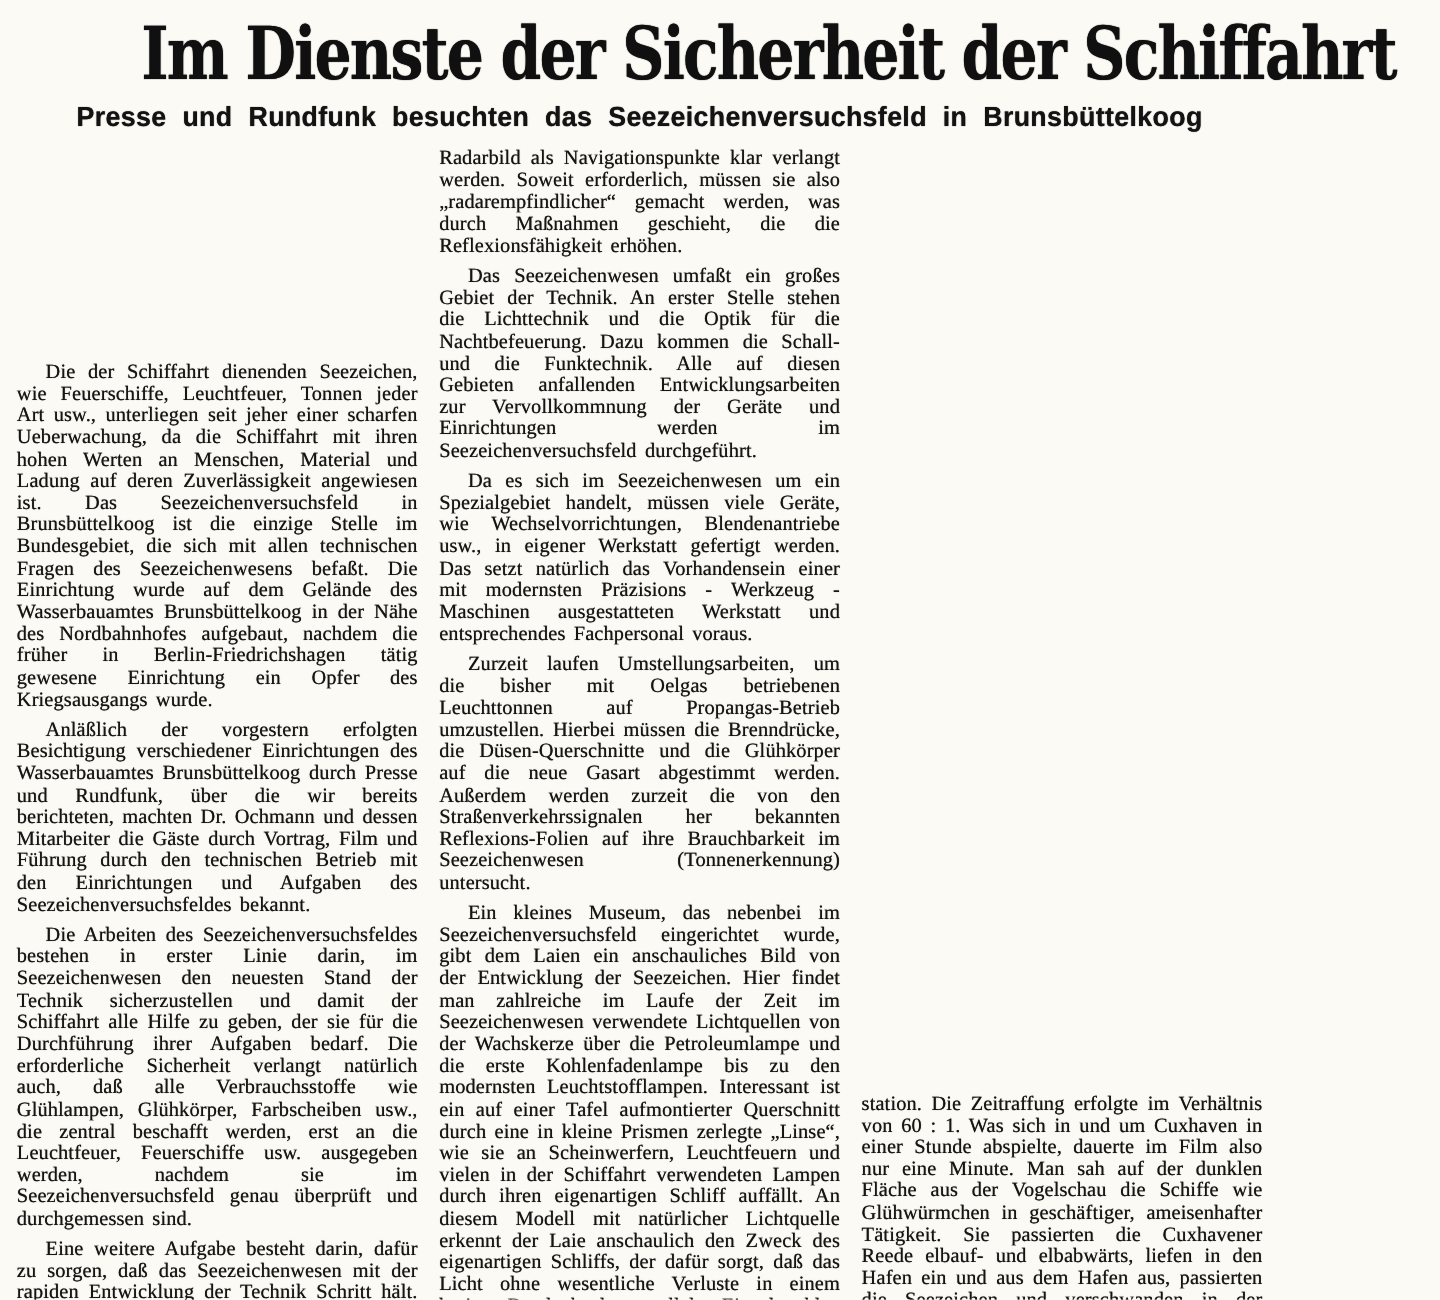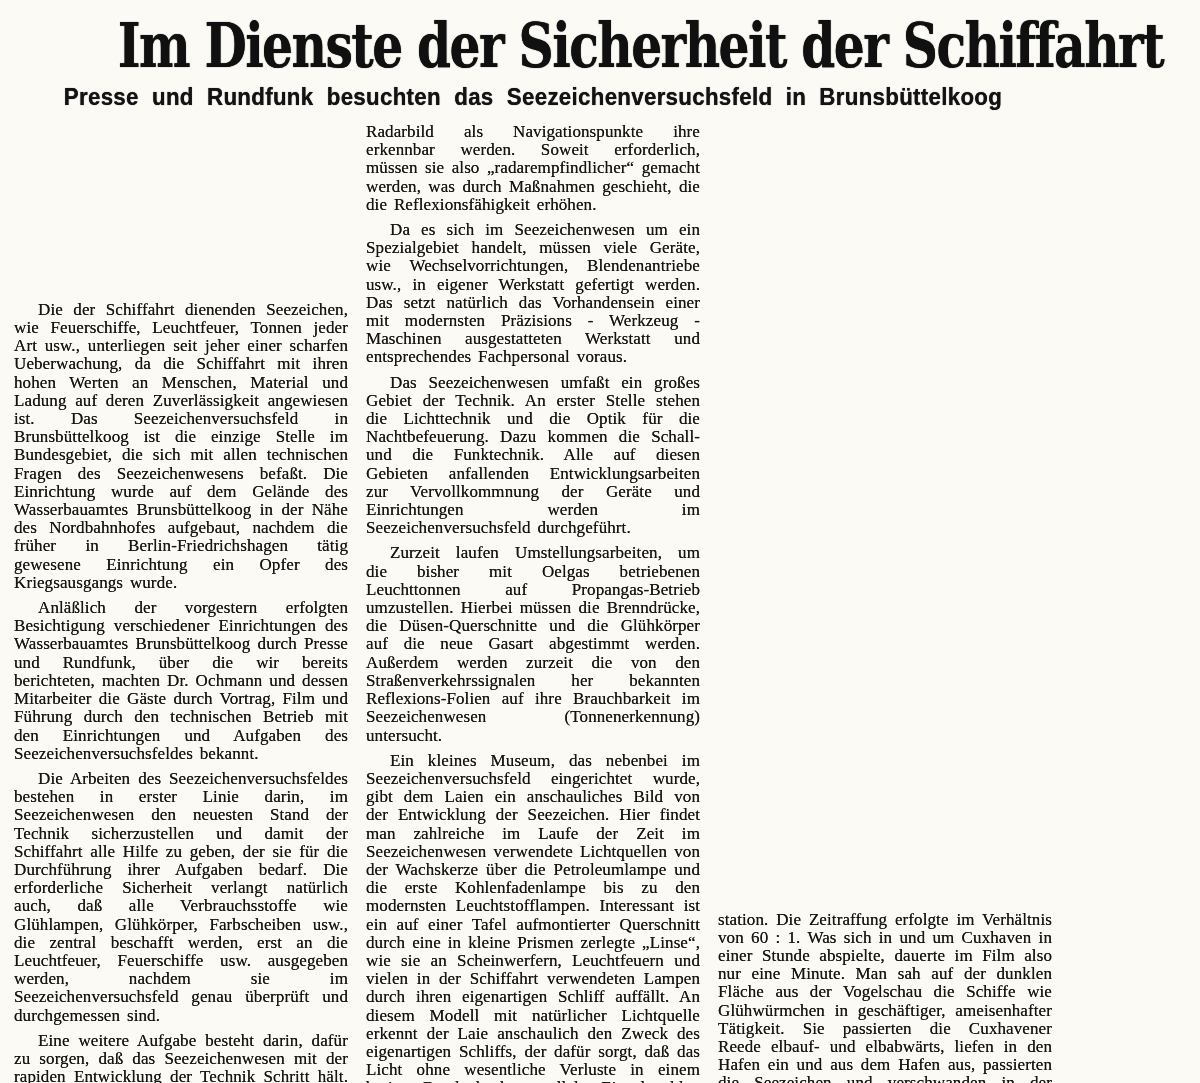--- a/index.html
+++ b/index.html
@@ -102,23 +102,23 @@
   <div class="columns">
 
     <div class="col">
       <p class="para">Die der Schiffahrt dienenden Seezeichen, wie Feuerschiffe, Leuchtfeuer, Tonnen jeder Art usw., unterliegen seit jeher einer scharfen Ueberwachung, da die Schiffahrt mit ihren hohen Werten an Menschen, Material und Ladung auf deren Zuverlässigkeit angewiesen ist. Das Seezeichenversuchsfeld in Brunsbüttelkoog ist die einzige Stelle im Bundesgebiet, die sich mit allen technischen Fragen des Seezeichenwesens befaßt. Die Einrichtung wurde auf dem Gelände des Wasserbauamtes Brunsbüttelkoog in der Nähe des Nordbahnhofes aufgebaut, nachdem die früher in Berlin-Friedrichshagen tätig gewesene Einrichtung ein Opfer des Kriegsausgangs wurde.</p>
       <p class="para">Anläßlich der vorgestern erfolgten Besichtigung verschiedener Einrichtungen des Wasserbauamtes Brunsbüttelkoog durch Presse und Rundfunk, über die wir bereits berichteten, machten Dr. Ochmann und dessen Mitarbeiter die Gäste durch Vortrag, Film und Führung durch den technischen Betrieb mit den Einrichtungen und Aufgaben des Seezeichenversuchsfeldes bekannt.</p>
       <p class="para">Die Arbeiten des Seezeichenversuchsfeldes bestehen in erster Linie darin, im Seezeichenwesen den neuesten Stand der Technik sicherzustellen und damit der Schiffahrt alle Hilfe zu geben, der sie für die Durchführung ihrer Aufgaben bedarf. Die erforderliche Sicherheit verlangt natürlich auch, daß alle Verbrauchsstoffe wie Glühlampen, Glühkörper, Farbscheiben usw., die zentral beschafft werden, erst an die Leuchtfeuer, Feuerschiffe usw. ausgegeben werden, nachdem sie im Seezeichenversuchsfeld genau überprüft und durchgemessen sind.</p>
       <p class="para">Eine weitere Aufgabe besteht darin, dafür zu sorgen, daß das Seezeichenwesen mit der rapiden Entwicklung der Technik Schritt hält. So werden beispielsweise die neueren Entwicklungen auf funktechnischem Gebiet wie die Radar-Technik für die Schiffahrt nutzbar gemacht. Der Radar-Einsatz wiederum erfordert, daß die Seezeichen auf dem</p>
     </div>
 
     <div class="col">
-      <p class="para cont">Radarbild als Navigationspunkte ihre erkennbar werden. Soweit erforderlich, müssen sie also „radarempfindlicher“ gemacht werden, was durch Maßnahmen geschieht, die die Reflexionsfähigkeit erhöhen.</p>
+      <p class="para cont">Radarbild als Navigationspunkte klar verlangt werden. Soweit erforderlich, müssen sie also „radarempfindlicher“ gemacht werden, was durch Maßnahmen geschieht, die die Reflexionsfähigkeit erhöhen.</p>
+      <p class="para">Das Seezeichenwesen umfaßt ein großes Gebiet der Technik. An erster Stelle stehen die Lichttechnik und die Optik für die Nachtbefeuerung. Dazu kommen die Schall- und die Funktechnik. Alle auf diesen Gebieten anfallenden Entwicklungsarbeiten zur Vervollkommnung der Geräte und Einrichtungen werden im Seezeichenversuchsfeld durchgeführt.</p>
       <p class="para">Da es sich im Seezeichenwesen um ein Spezialgebiet handelt, müssen viele Geräte, wie Wechselvorrichtungen, Blendenantriebe usw., in eigener Werkstatt gefertigt werden. Das setzt natürlich das Vorhandensein einer mit modernsten Präzisions - Werkzeug - Maschinen ausgestatteten Werkstatt und entsprechendes Fachpersonal voraus.</p>
-      <p class="para">Das Seezeichenwesen umfaßt ein großes Gebiet der Technik. An erster Stelle stehen die Lichttechnik und die Optik für die Nachtbefeuerung. Dazu kommen die Schall- und die Funktechnik. Alle auf diesen Gebieten anfallenden Entwicklungsarbeiten zur Vervollkommnung der Geräte und Einrichtungen werden im Seezeichenversuchsfeld durchgeführt.</p>
       <p class="para">Zurzeit laufen Umstellungsarbeiten, um die bisher mit Oelgas betriebenen Leuchttonnen auf Propangas-Betrieb umzustellen. Hierbei müssen die Brenndrücke, die Düsen-Querschnitte und die Glühkörper auf die neue Gasart abgestimmt werden. Außerdem werden zurzeit die von den Straßenverkehrssignalen her bekannten Reflexions-Folien auf ihre Brauchbarkeit im Seezeichenwesen (Tonnenerkennung) untersucht.</p>
       <p class="para">Ein kleines Museum, das nebenbei im Seezeichenversuchsfeld eingerichtet wurde, gibt dem Laien ein anschauliches Bild von der Entwicklung der Seezeichen. Hier findet man zahlreiche im Laufe der Zeit im Seezeichenwesen verwendete Lichtquellen von der Wachskerze über die Petroleumlampe und die erste Kohlenfadenlampe bis zu den modernsten Leuchtstofflampen. Interessant ist ein auf einer Tafel aufmontierter Querschnitt durch eine in kleine Prismen zerlegte „Linse“, wie sie an Scheinwerfern, Leuchtfeuern und vielen in der Schiffahrt verwendeten Lampen durch ihren eigenartigen Schliff auffällt. An diesem Modell mit natürlicher Lichtquelle erkennt der Laie anschaulich den Zweck des eigenartigen Schliffs, der dafür sorgt, daß das Licht ohne wesentliche Verluste in einem breiten Band absolut paralleler Einzelstrahlen in die Ferne geworfen wird.</p>
       <p class="para">Dr. Ochmann erfreute die Gäste nachdem mit der Vorführung eines Zeitrafferfilms vom Radarschirm der Cuxhavener Landradar-</p>
     </div>
 
     <div class="col">
       <p class="para cont with-star">
         <span>station. Die Zeitraffung erfolgte im Verhältnis von 60 : 1. Was sich in und um Cuxhaven in einer Stunde abspielte, dauerte im Film also nur eine Minute. Man sah auf der dunklen Fläche aus der Vogelschau die Schiffe wie Glühwürmchen in geschäftiger, ameisenhafter Tätigkeit. Sie passierten die Cuxhavener Reede elbauf- und elbabwärts, liefen in den Hafen ein und aus dem Hafen aus, passierten die Seezeichen und verschwanden in der Ferne. Zwischendurch wurden Feuerleitlinien eingeblendet, die die exakte Navigation der Schiffe erkennen ließen. Ein kleiner Kulturfilm interessantester Art!</span>
         <span class="endstar">✲</span>
       </p>

